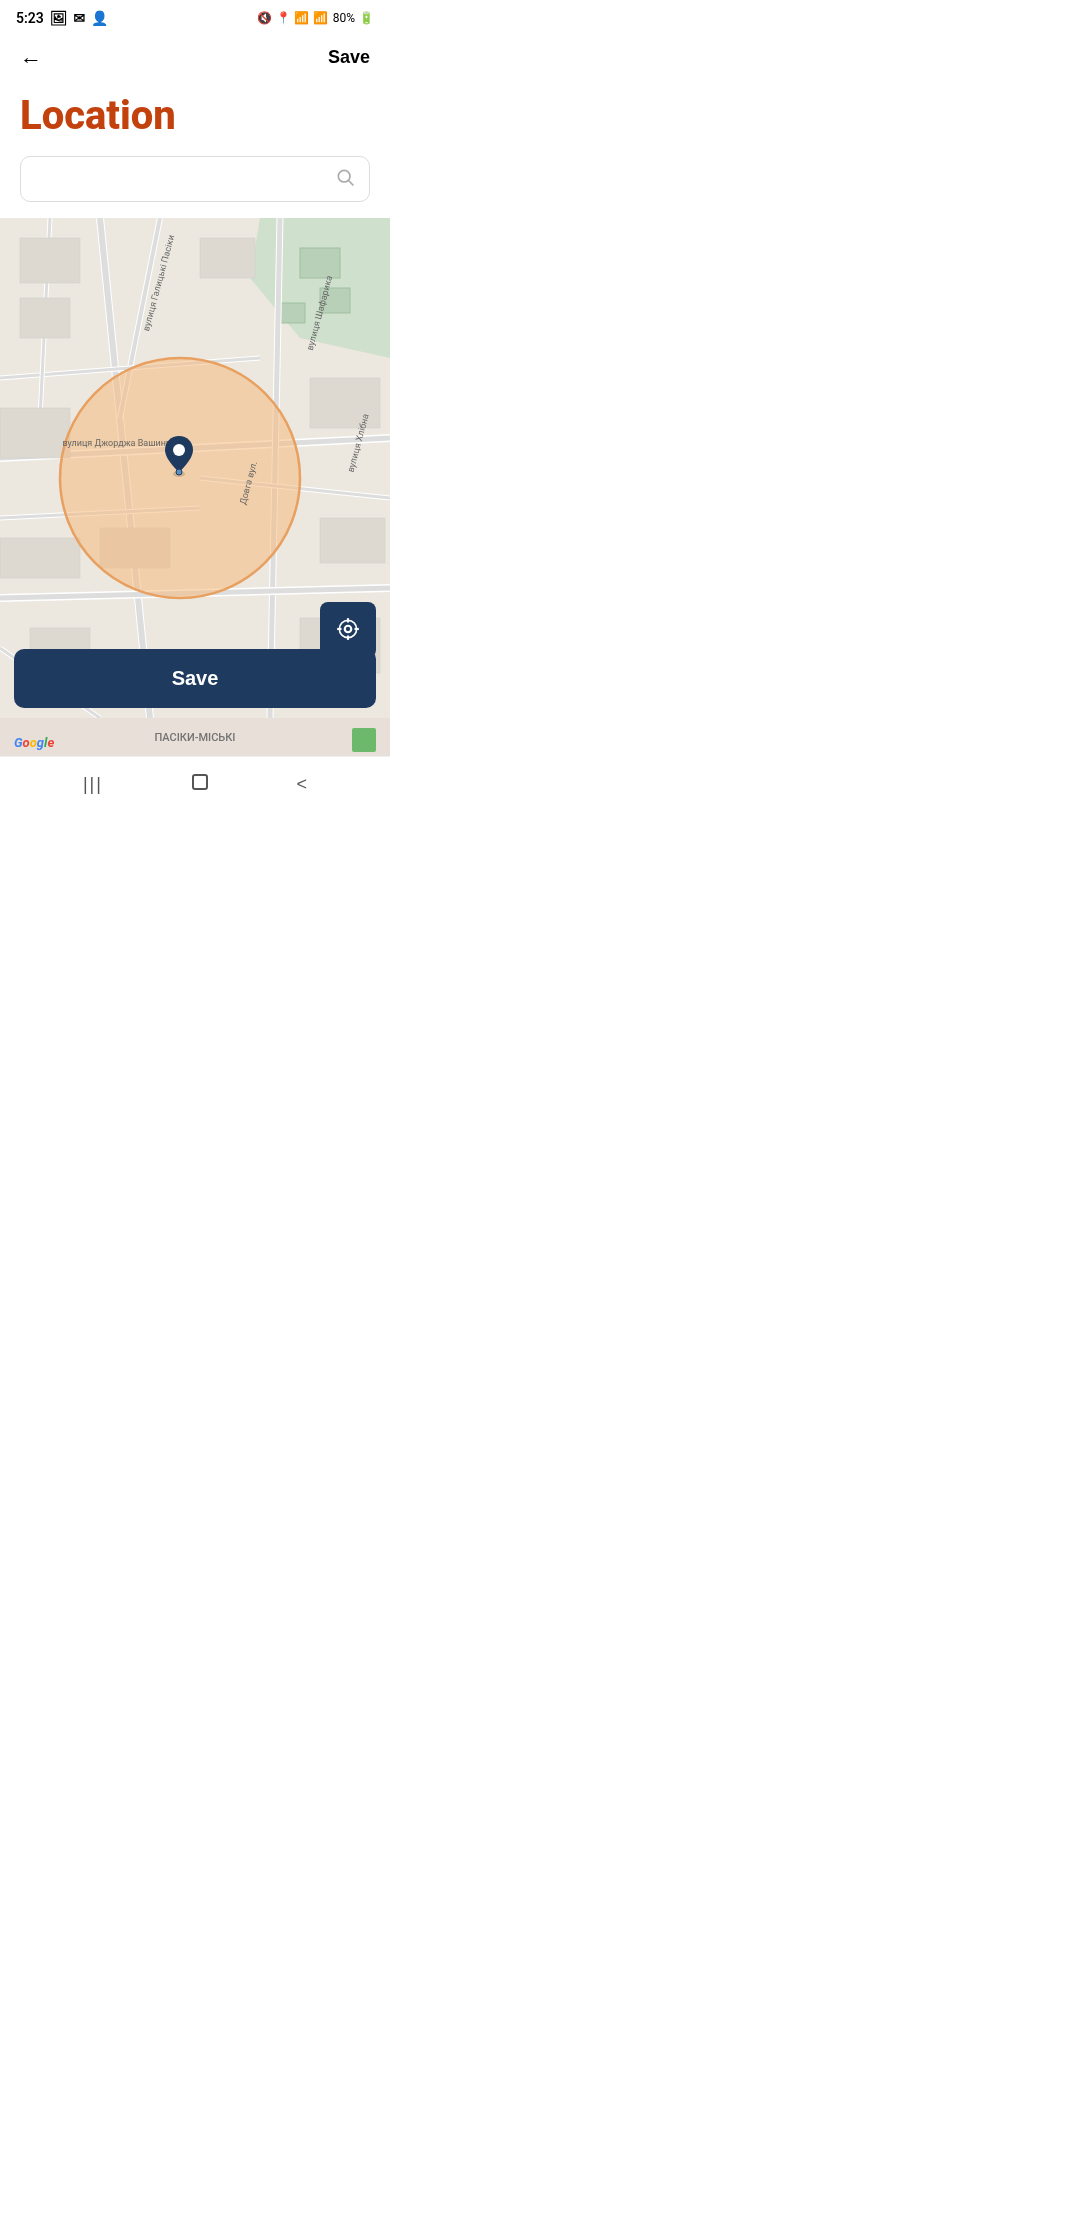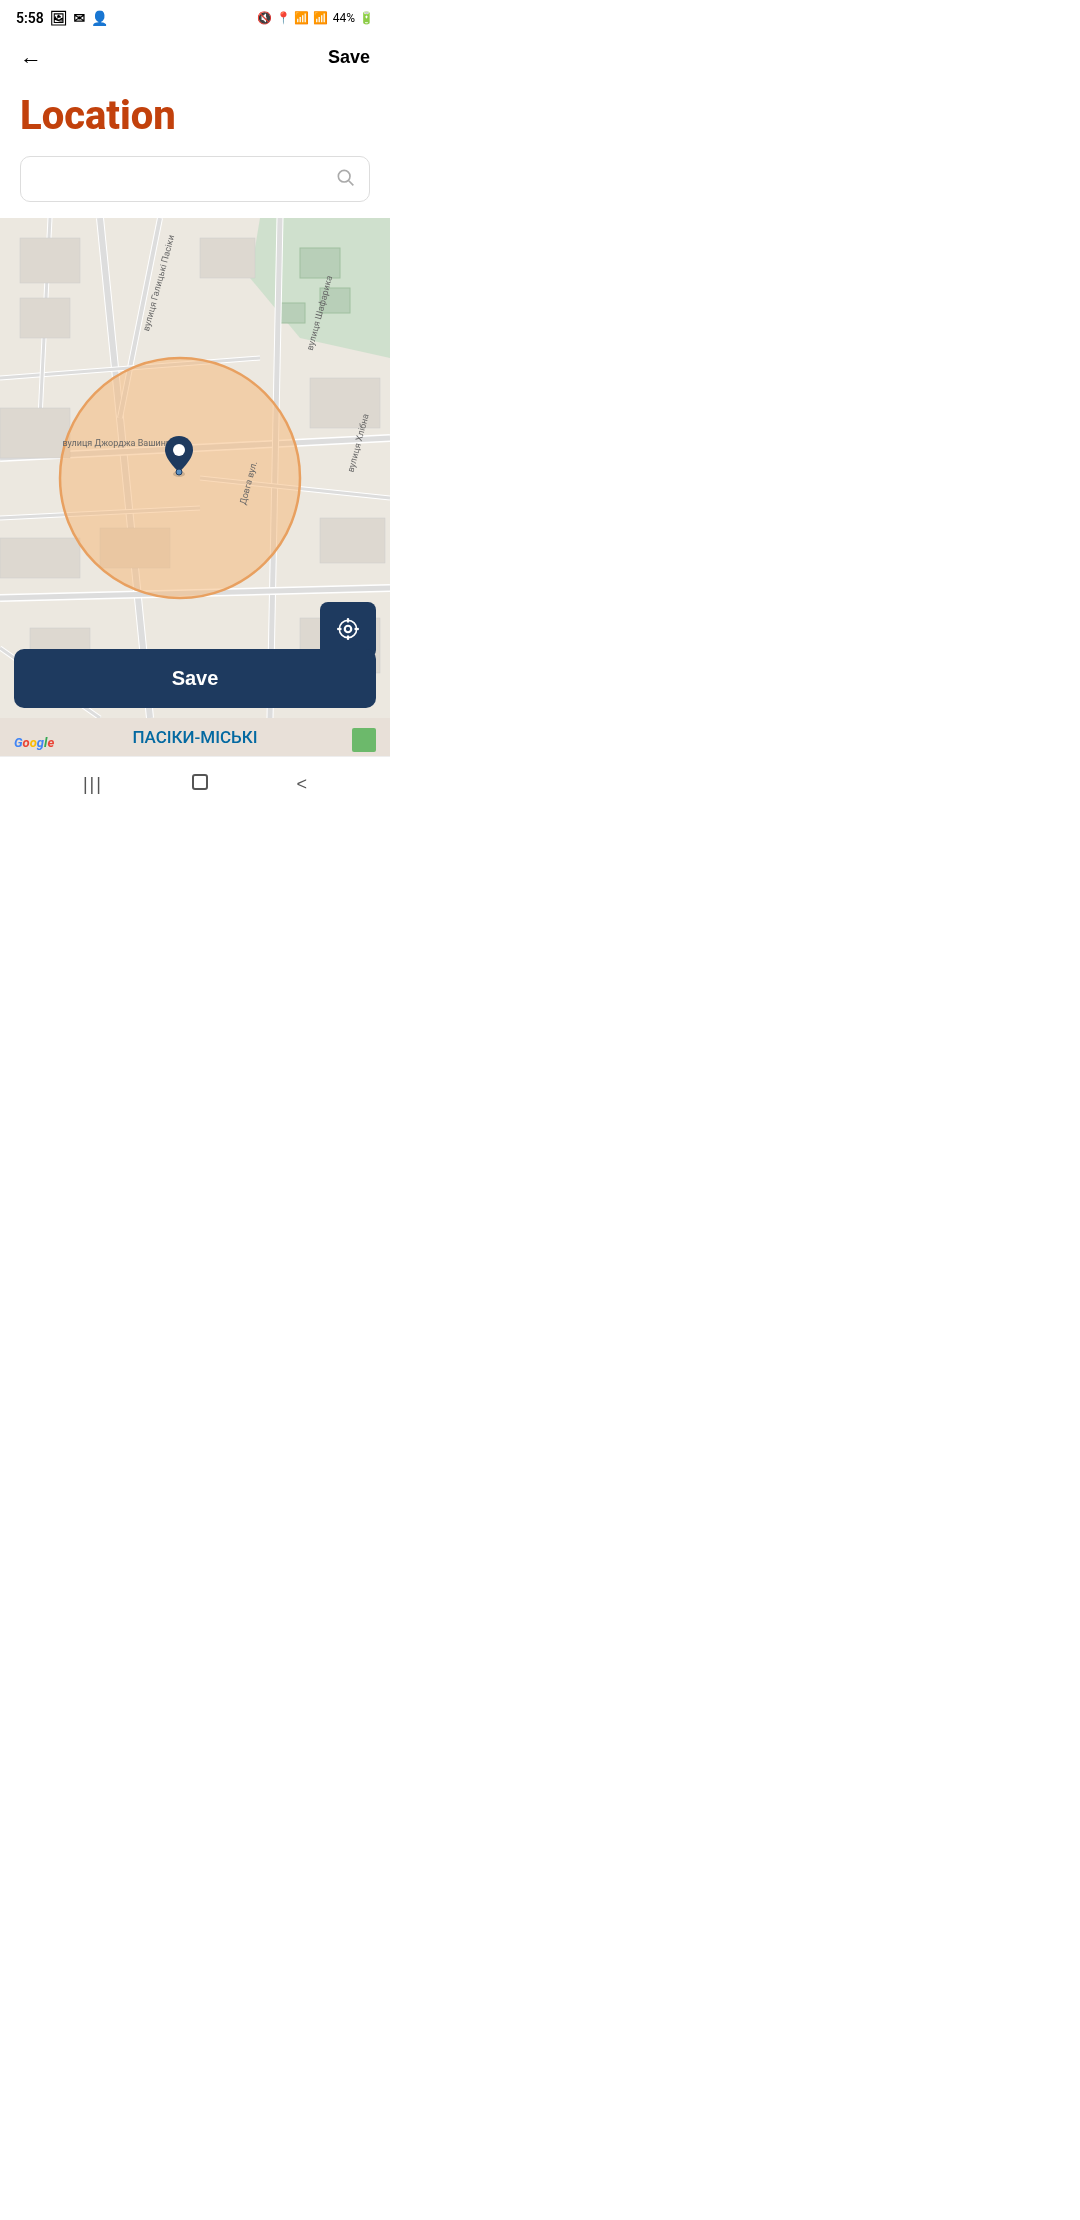--- a/index.html
+++ b/index.html
@@ -196,31 +196,31 @@
       font-size: 20px;
       color: #555;
       cursor: pointer;
     }
   </style>
 </head>
 <body>
 
 <div class="status-bar">
   <div class="status-left">
-    <span>5:58</span>
+    <span>5:23</span>
     <span>🖼</span>
     <span>✉</span>
     <span>👤</span>
   </div>
   <div class="status-right">
     <span>🔇</span>
     <span>📍</span>
     <span>📶</span>
     <span>📶</span>
-    <span>44%</span>
+    <span>80%</span>
     <span>🔋</span>
   </div>
 </div>
 
 <div class="top-nav">
   <button class="back-btn">←</button>
   <button class="save-btn-top">Save</button>
 </div>
 
 <div class="page-title">Location</div>
@@ -324,21 +324,21 @@
 
   <div style="position:absolute; bottom:0; left:0; right:0; padding: 10px 14px; z-index: 10; background: transparent;">
     <button class="save-btn-bottom" style="margin: 0; width: 100%; margin-top: 0;">Save</button>
   </div>
 </div>
 
 <div class="map-footer" style="background:#e8e0d8; height: 38px; display:flex; align-items:center; justify-content:center; position:relative; padding: 0 14px;">
   <div class="google-logo" style="position:absolute; left:14px; bottom:6px; font-size:13px; font-weight:700; font-style:italic;">
     <span>G</span><span>o</span><span>o</span><span>g</span><span>l</span><span>e</span>
   </div>
-  <div class="city-label" style="font-size:17px; color:#0369a1; font-weight:500;">ПАСІКИ-МІСЬКІ</div>
+  <div class="city-label" style="font-size:11px; color:#737373; font-weight:500;">ПАСІКИ-МІСЬКІ</div>
   <div style="position:absolute; right:14px; bottom:4px; width:24px; height:24px; background:#4caf50; border-radius:2px; opacity:0.8;"></div>
 </div>
 
 <div class="bottom-nav">
   <button class="nav-icon" style="background:none; border:none; font-size:18px; color:#555; cursor:pointer; letter-spacing:2px;">|||</button>
   <button class="nav-icon" style="background:none; border:none; cursor:pointer;">
     <svg width="22" height="22" viewBox="0 0 22 22" fill="none" stroke="#555" stroke-width="2">
       <rect x="4" y="4" width="14" height="14" rx="2"></rect>
     </svg>
   </button>

